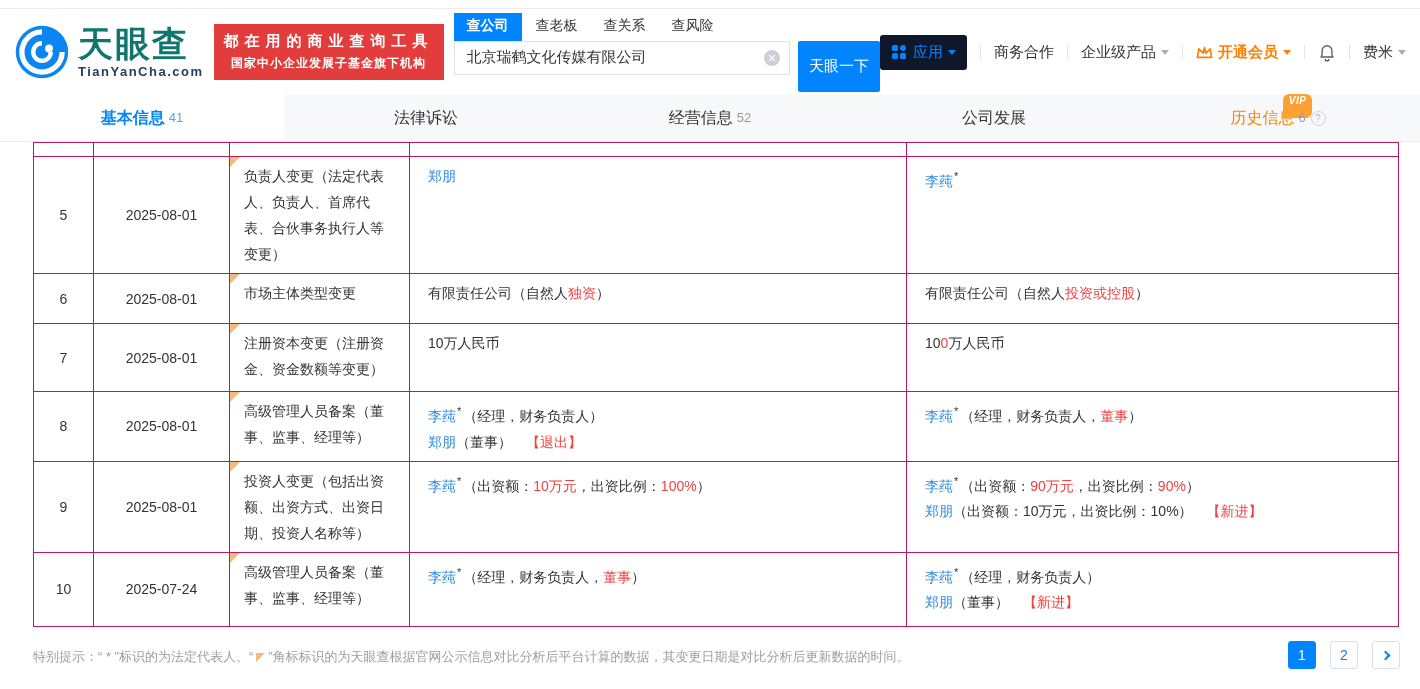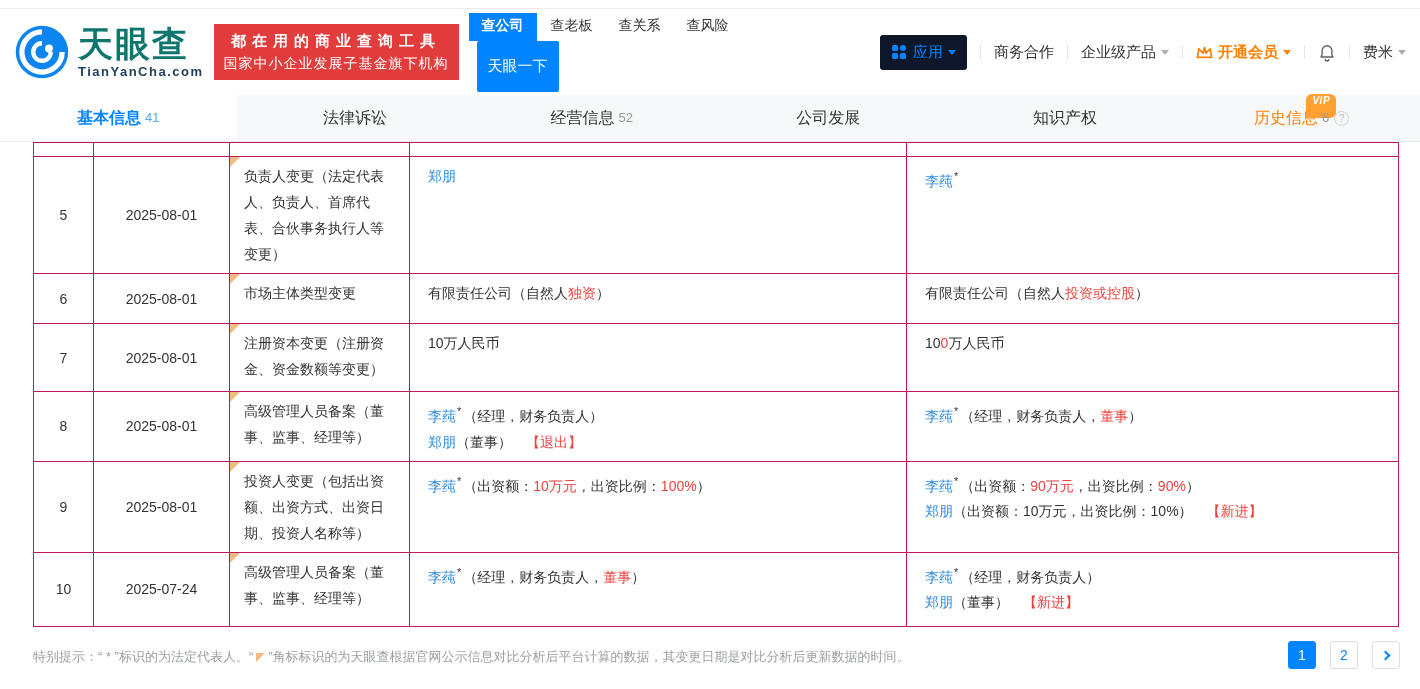--- a/index.html
+++ b/index.html
@@ -16,21 +16,21 @@
             display:flex; align-items:center; padding:0 14px; }
   .logo { display:flex; align-items:center; cursor:pointer; }
   .logo-mark { width:56px; height:56px; margin-right:8px; }
   .logo-word { display:flex; flex-direction:column; line-height:1; }
   .logo-title { font-size:35px; font-weight:bold; color:#0f766e; letter-spacing:2px; }
   .logo-domain { font-size:13px; font-weight:bold; color:#23405e; letter-spacing:1.5px; margin-top:4px; }
 
   .promo { margin-left:10px; background:#e23c3c; color:#fff; padding:6px 10px;
            text-align:center; line-height:22px; white-space:nowrap; }
   .promo-line1 { font-size:15px; font-weight:bold; letter-spacing:6px; }
-  .promo-line2 { font-size:14px; font-weight:normal; letter-spacing:1px; }
+  .promo-line2 { font-size:12px; font-weight:bold; letter-spacing:1px; }
 
   .search { margin-left:10px; width:452px; }
   .search-tabs { display:flex; align-items:flex-end; font-size:14px; }
   .search-tab { padding:4px 0 6px; margin-right:26px; color:#333; cursor:pointer; }
   .search-tab.active { background:#0084ff; color:#fff; font-weight:bold; padding:4px 13px 6px; margin-right:14px; }
   .search-main { display:flex; }
   .search-box { position:relative; flex:1; }
   .search-input { width:100%; height:34px; border:1px solid #dfe3e8; padding:0 34px 0 12px;
                   font-size:15px; color:#333; outline:none; font-family:inherit; }
   .clear-btn { position:absolute; right:10px; top:9px; width:16px; height:16px; border-radius:50%;
@@ -126,20 +126,24 @@
     </div>
 
     <div class="search">
       <div class="search-tabs">
         <span class="search-tab active">查公司</span>
         <span class="search-tab">查老板</span>
         <span class="search-tab">查关系</span>
         <span class="search-tab">查风险</span>
       </div>
       <div class="search-main">
+        <div class="search-box">
+          <input class="search-input" type="text" value="北京瑞鹤文化传媒有限公司" style="">
+          <span class="clear-btn">✕</span>
+        </div>
         <button class="search-btn">天眼一下</button>
       </div>
     </div>
 
     <div class="hmenu">
       <div class="apps-pill">
         <svg width="16" height="16" viewBox="0 0 16 16">
           <rect x="1" y="1" width="6" height="6" rx="1.5" fill="#0084ff"></rect>
           <circle cx="12" cy="4" r="3" fill="#0084ff"></circle>
           <rect x="1" y="9" width="6" height="6" rx="1.5" fill="#0084ff"></rect>
@@ -185,23 +189,20 @@
     </div>
     <div class="nav-tab">
       <span>法律诉讼</span>
     </div>
     <div class="nav-tab">
       <span>经营信息</span>
       <span class="cnt">52</span>
     </div>
     <div class="nav-tab">
       <span>公司发展</span>
-    </div>
-    <div class="nav-tab">
-      <span>知识产权</span>
     </div>
     <div class="nav-tab history">
       <span class="tab-label-wrap">
         <span>历史信息</span>
         <span class="vip-badge">VIP</span>
       </span>
       <span class="cnt">6</span>
       <span class="help-circle">?</span>
     </div>
   </div>

